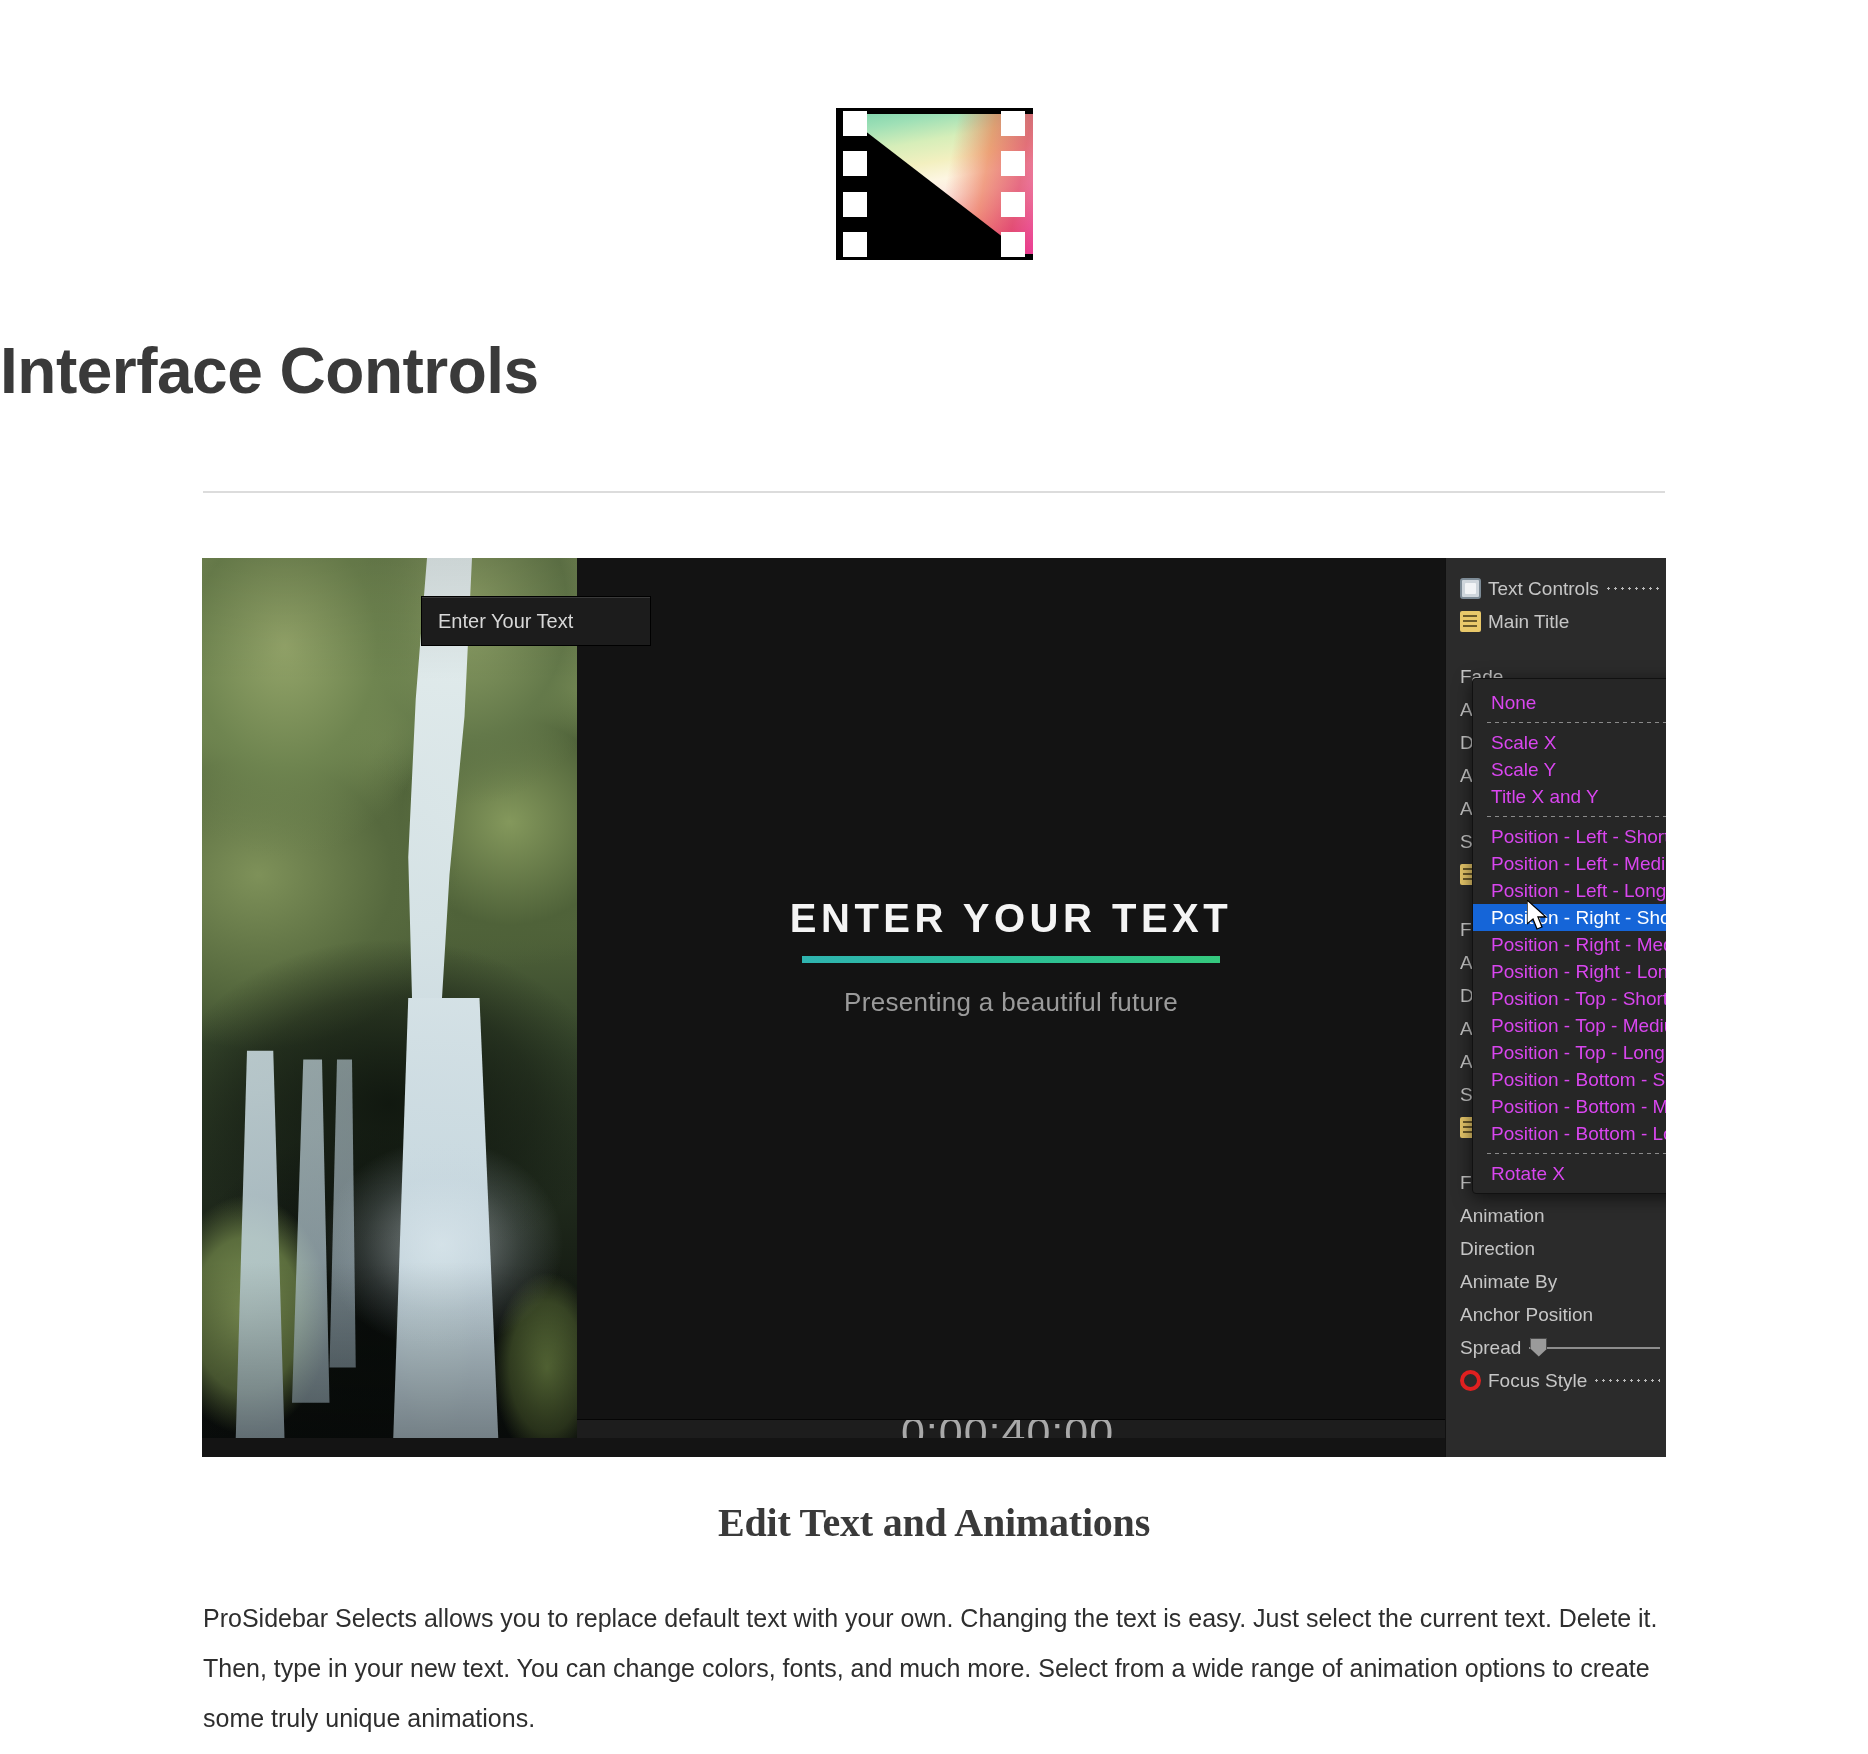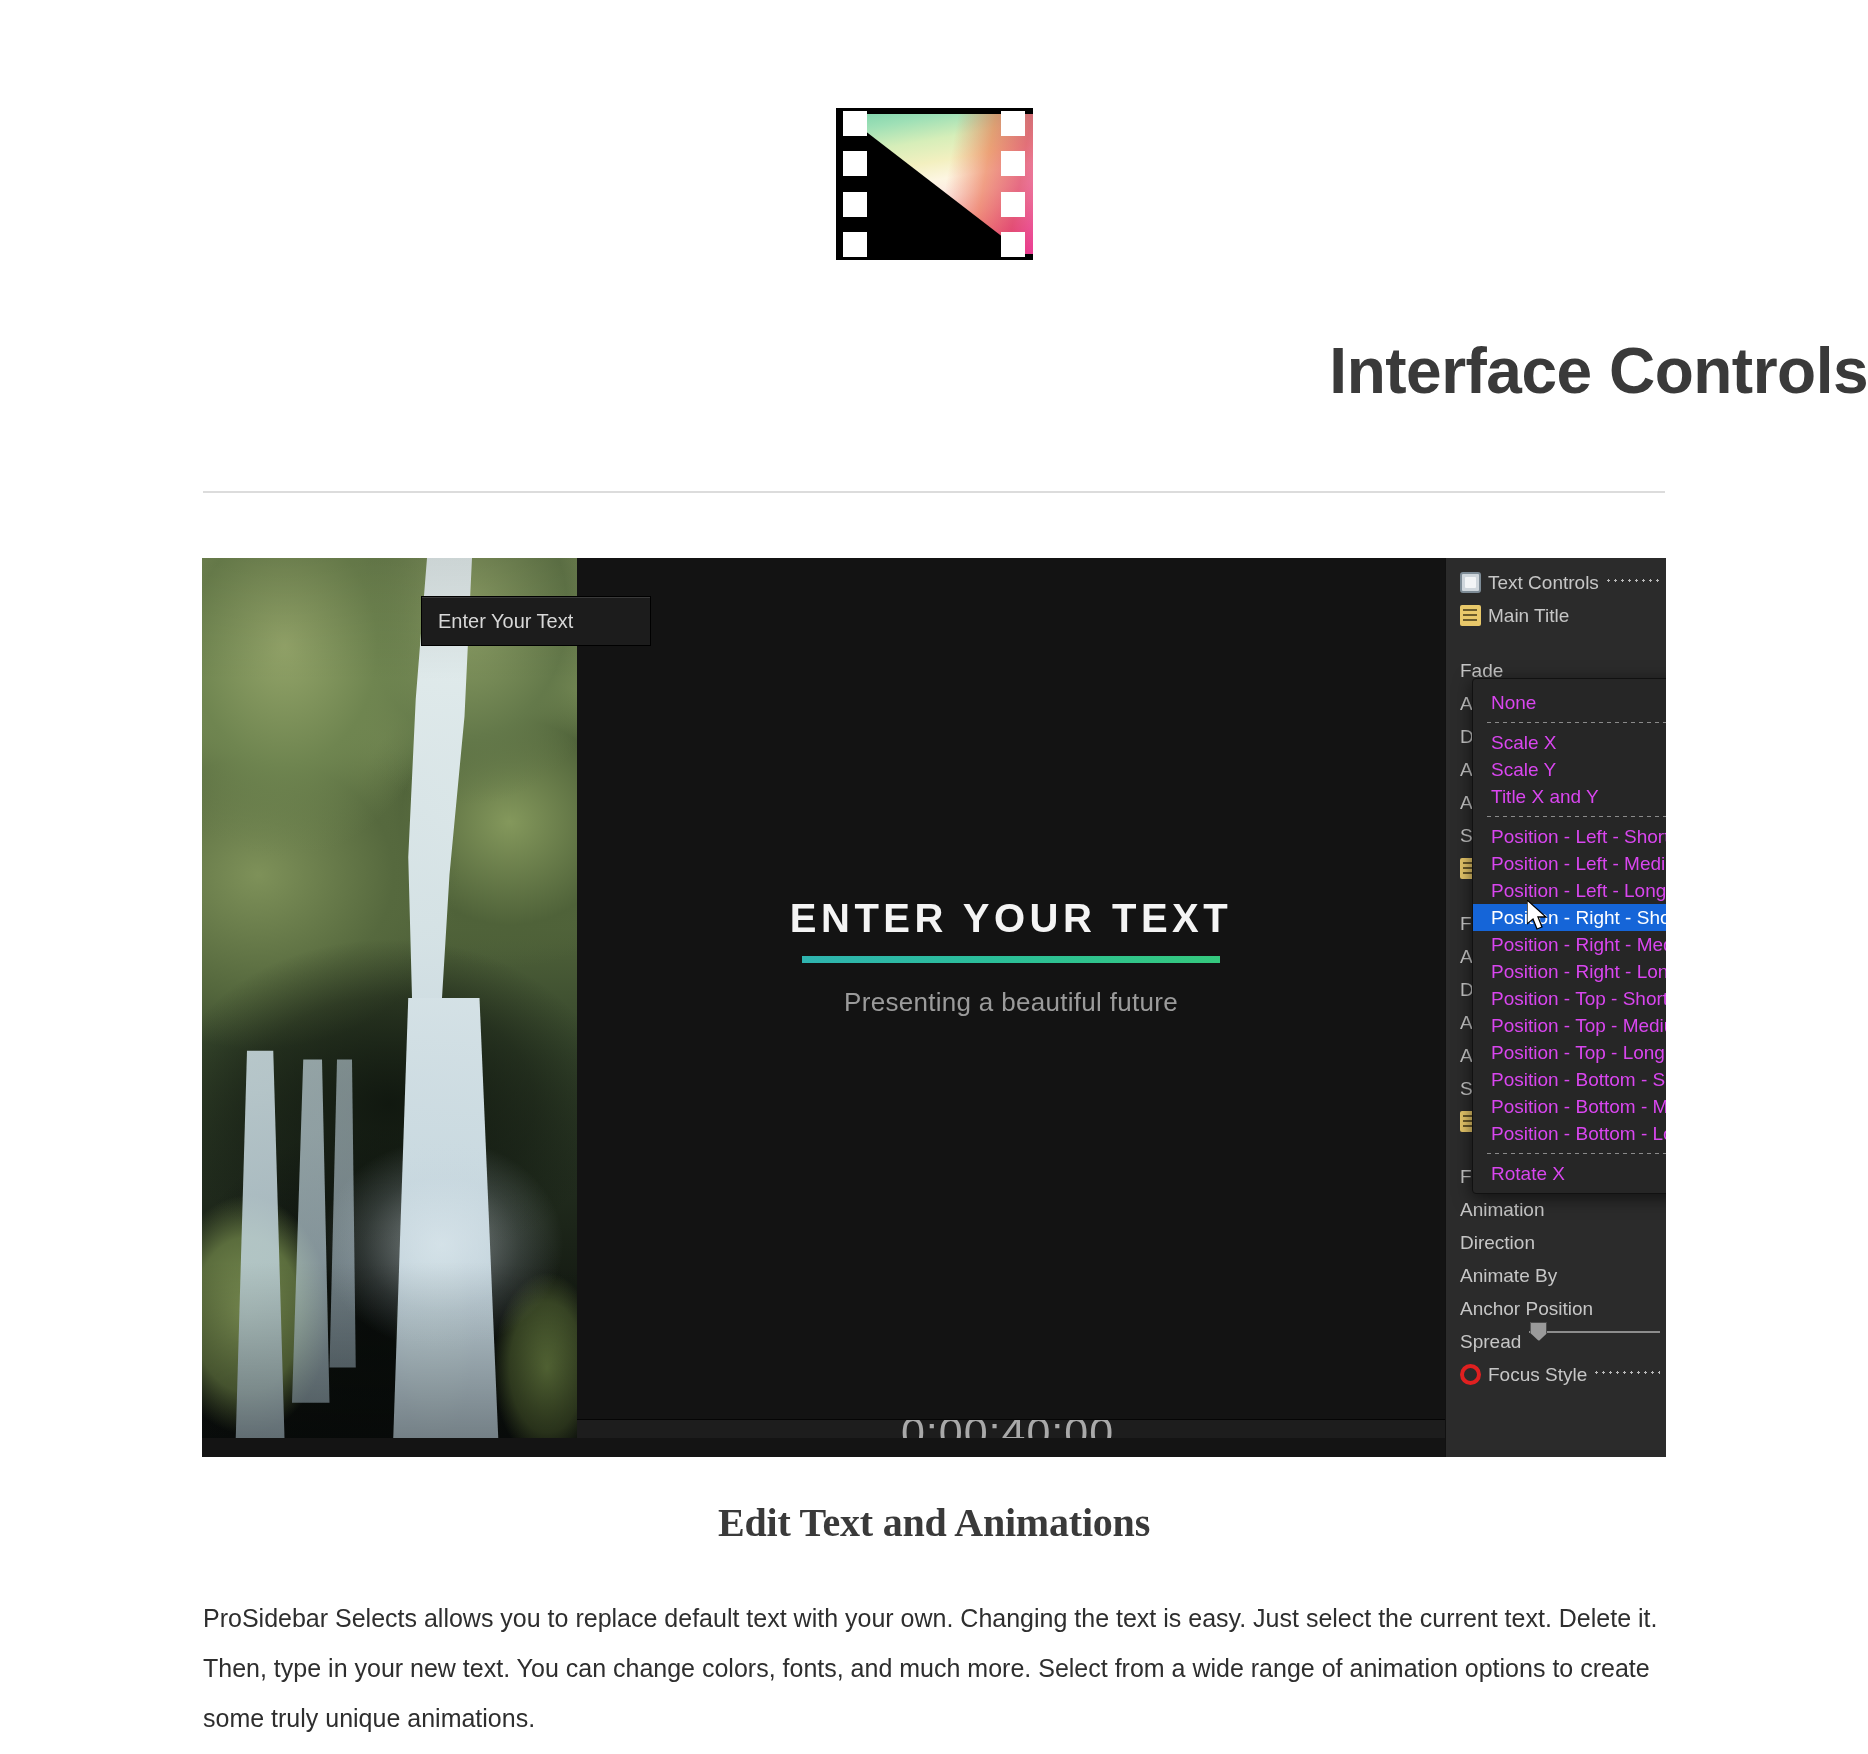--- a/index.html
+++ b/index.html
@@ -79,21 +79,21 @@
     height: 6px;
     background: #000;
   }
   .logo-edge.top { top: 0; }
   .logo-edge.bot { bottom: 0; }
 
   .page-title {
     position: absolute;
     left: 0; right: 0;
     top: 334px;
-    text-align: right;
+    text-align: left;
     font-size: 64px;
     font-weight: 700;
     letter-spacing: -0.5px;
     color: #3a3a3a;
   }
 
   .divider {
     position: absolute;
     left: 203px;
     top: 491px;
@@ -240,21 +240,21 @@
     overflow: hidden;
   }
   .insp-rows {
     position: absolute;
     left: 14px;
     top: 14px;
     width: 200px;
   }
   .row {
     display: flex;
-    align-items: flex-start;
+    align-items: center;
     height: 33px;
     font-size: 19px;
     color: #c6c6c6;
     white-space: nowrap;
   }
   .row.spacer { height: 22px; }
   .row .ico {
     width: 21px; height: 21px;
     margin-right: 7px;
     flex: 0 0 auto;

